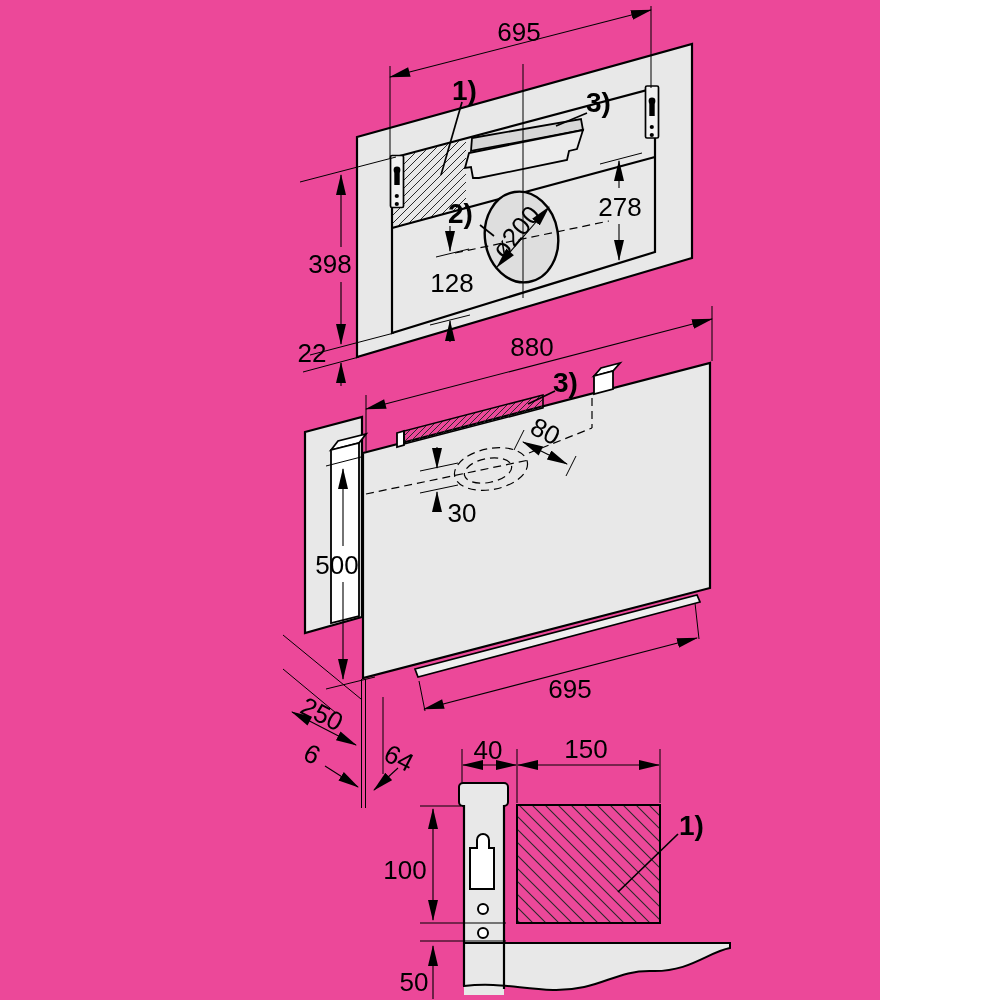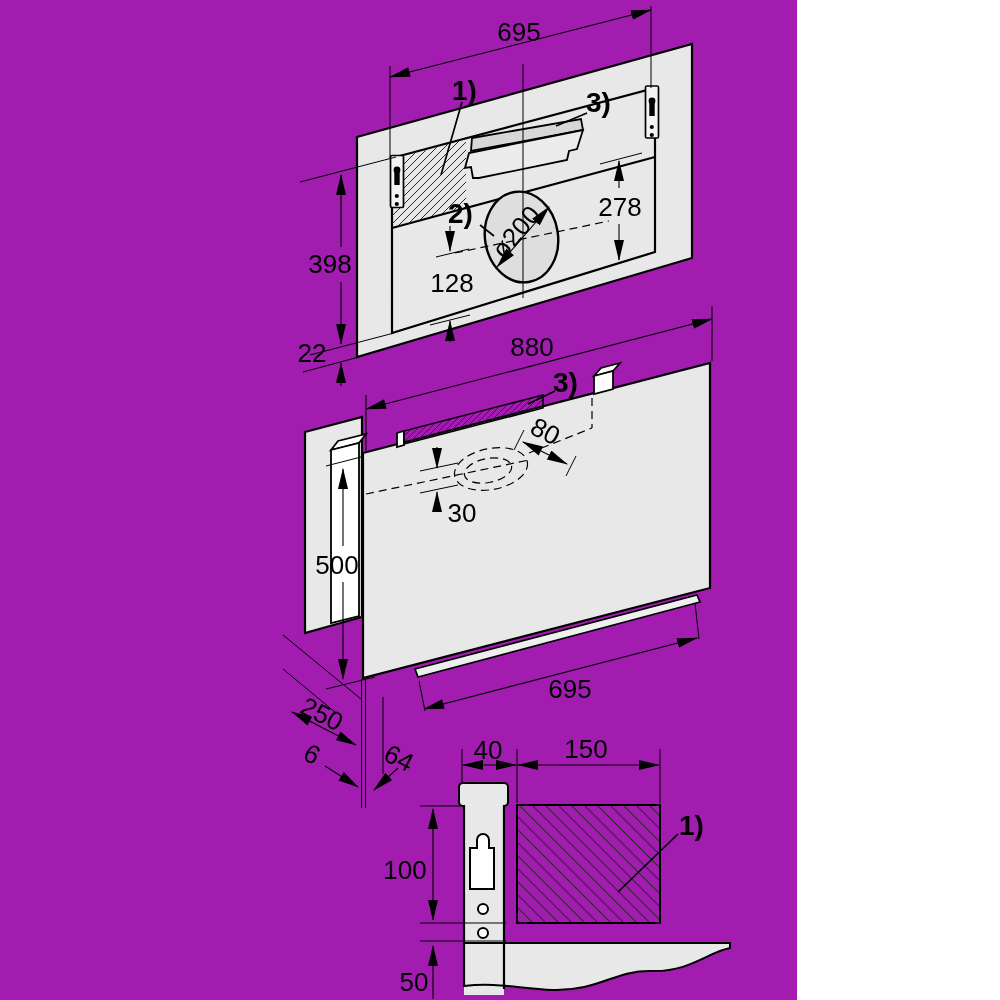--- a/index.html
+++ b/index.html
@@ -1,16 +1,16 @@
 <!DOCTYPE html>
 <html><head>
 <meta charset="utf-8">
 <style>
   html,body{margin:0;padding:0;background:#ffffff;width:1000px;height:1000px;overflow:hidden}
-  #stage{width:797px;height:1000px;position:relative;background:#a21caf}
+  #stage{width:880px;height:1000px;position:relative;background:#ec4899}
   svg{display:block}
   text{font-family:"Liberation Sans",sans-serif;font-size:26px;fill:#000}
   .co{font-weight:bold;font-size:28px}
   .dim{stroke:#000;stroke-width:1.1;fill:none}
   .ext{stroke:#000;stroke-width:1;fill:none}
   .dash{stroke:#000;stroke-width:1.2;fill:none;stroke-dasharray:8 5}
   .main{stroke:#000;stroke-width:2.2;fill:none}
   .leader{stroke:#000;stroke-width:1.7;fill:none}
   .panel{fill:#e8e8e8;stroke:#000;stroke-width:2.2}
   .white{fill:#ffffff;stroke:#000;stroke-width:1.8}

